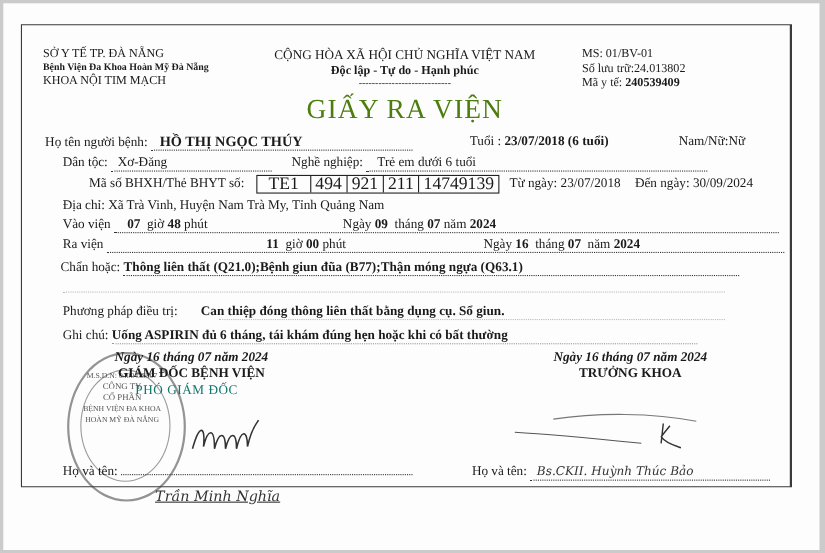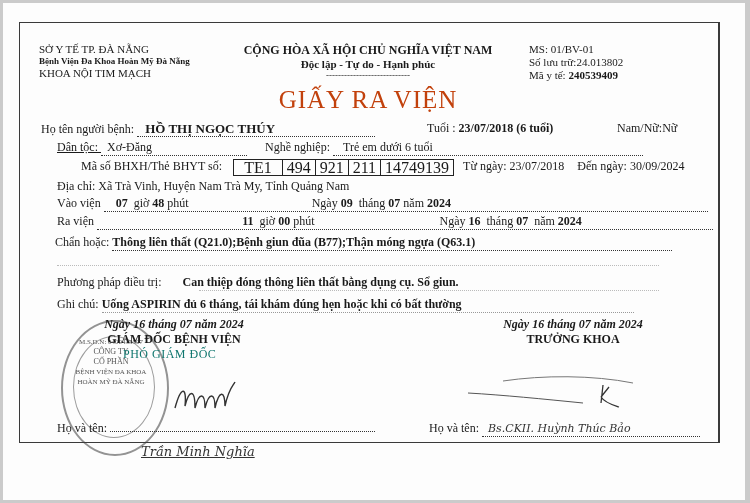--- a/index.html
+++ b/index.html
@@ -15,26 +15,26 @@
     background: #fdfdfd;
   }
   .frame {
     position: absolute; left: 16px; top: 19px; width: 701px; height: 421px;
     border: 1px solid #3a3a3a; border-right-width: 2px; box-sizing: border-box;
   }
   .abs { position: absolute; white-space: nowrap; }
   .hdr-left { left: 36px; top: 40px; font-size: 11px; line-height: 12px; }
   .hdr-left .small { font-size: 9px; font-weight: bold; }
   .hdr-center { left: 215px; top: 40px; width: 300px; text-align: center; font-size: 12px; line-height: 14px; }
-  .hdr-center .b { font-weight: bold; }
+  .hdr-center .b { font-weight: normal; }
   .hdr-center .sub { font-weight: bold; font-size: 11px; }
   .hdr-center .dash { font-size: 9px; letter-spacing: 0px; line-height: 8px; }
   .hdr-right { left: 526px; top: 40px; font-size: 11px; line-height: 13px; }
   .hdr-right b { font-weight: bold; }
-  .title { left: 215px; top: 83px; width: 300px; text-align: center; font-size: 25px; letter-spacing: 1px; color: #c2410c; }
+  .title { left: 215px; top: 83px; width: 300px; text-align: center; font-size: 25px; letter-spacing: 1px; color: #4d7c0f; }
   .row { font-size: 12px; line-height: 15px; }
   .dots { border-bottom: 1.5px dotted #333; display: inline-block; }
   .b { font-weight: bold; }
   .bhyt-box { display: inline-flex; border: 1px solid #222; vertical-align: middle; height: 15px; line-height: 15px; }
   .bhyt-box span { padding: 0 4px; border-left: 1px solid #222; font-size: 16px; }
   .bhyt-box span:first-child { border-left: none; padding: 0 10px; }
   .sigdate { font-style: italic; font-weight: bold; font-size: 12px; }
   .sigtitle { font-weight: bold; font-size: 12px; }
   .stamp {
     position: absolute; left: 58px; top: 317px; width: 104px; height: 132px;
@@ -77,21 +77,21 @@
     <span>Họ tên người bệnh:</span>
     <span class="dots b" style="width:230px; padding-left:8px; font-size:13px;">HỒ THỊ NGỌC THÚY</span>
   </div>
   <div class="abs row" style="left:424px; top:118px;">
     <span>Tuổi : </span><b>23/07/2018 (6 tuổi)</b>
   </div>
   <div class="abs row" style="left:614px; top:118px;">
     <span>Nam/Nữ:</span><span>Nữ</span>
   </div>
 
-  <div class="abs row" style="left:54px; top:137px;text-decoration:underline;">
+  <div class="abs row" style="left:54px; top:137px;">
     <span>Dân tộc:</span>
     <span class="dots" style="width:140px; padding-left:6px;">Xơ-Đăng</span>
   </div>
   <div class="abs row" style="left:262px; top:137px;">
     <span>Nghề nghiệp:</span>
     <span class="dots" style="width:300px; padding-left:10px;">Trẻ em dưới 6 tuổi</span>
   </div>
 
   <div class="abs row" style="left:54px; top:156px;margin-left:24px;">
     <span>Mã số BHXH/Thẻ BHYT số:</span>

